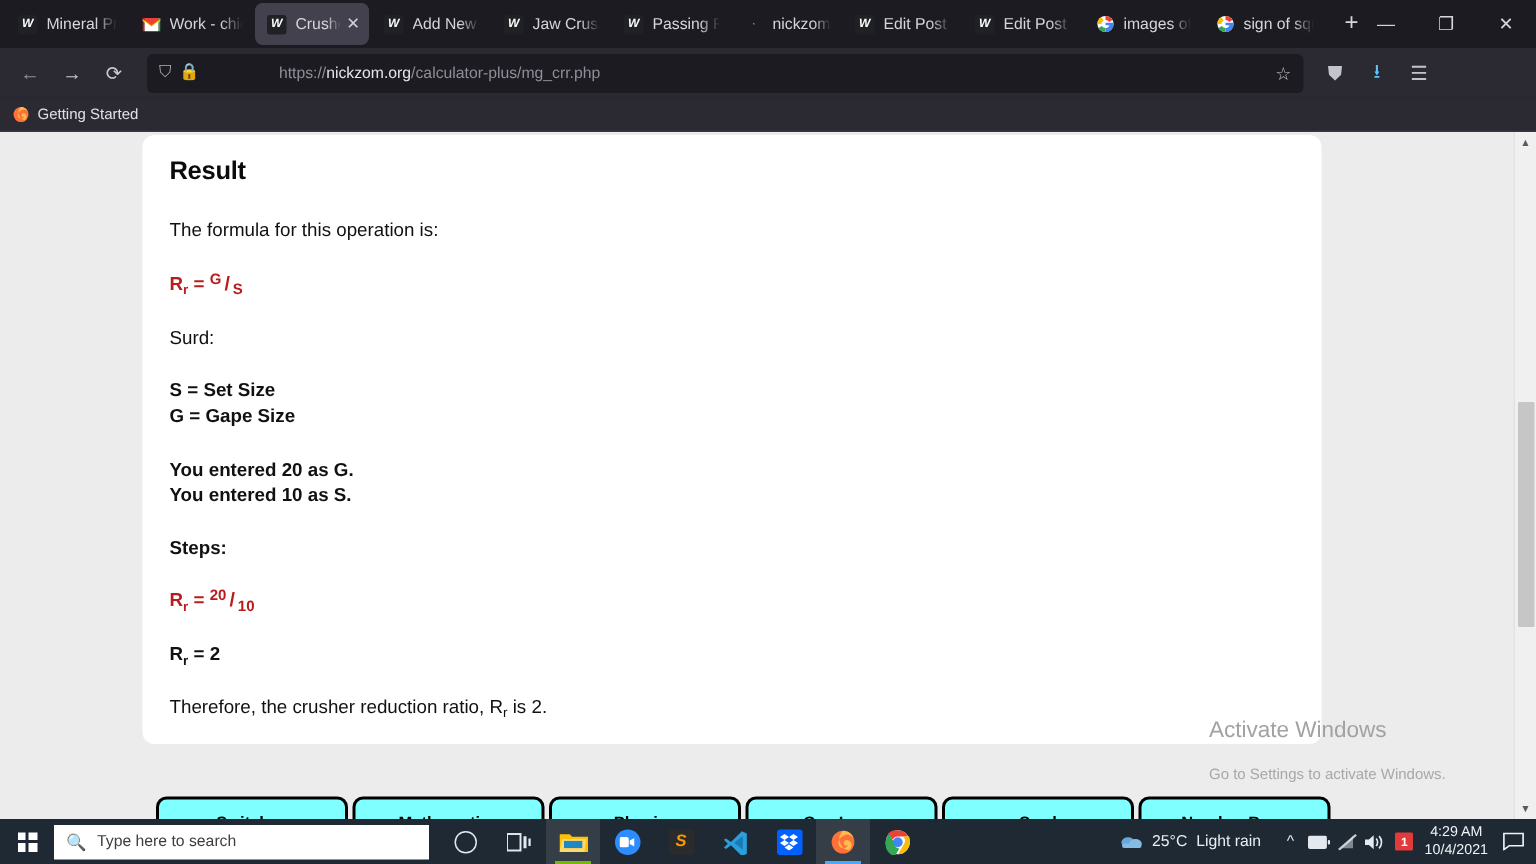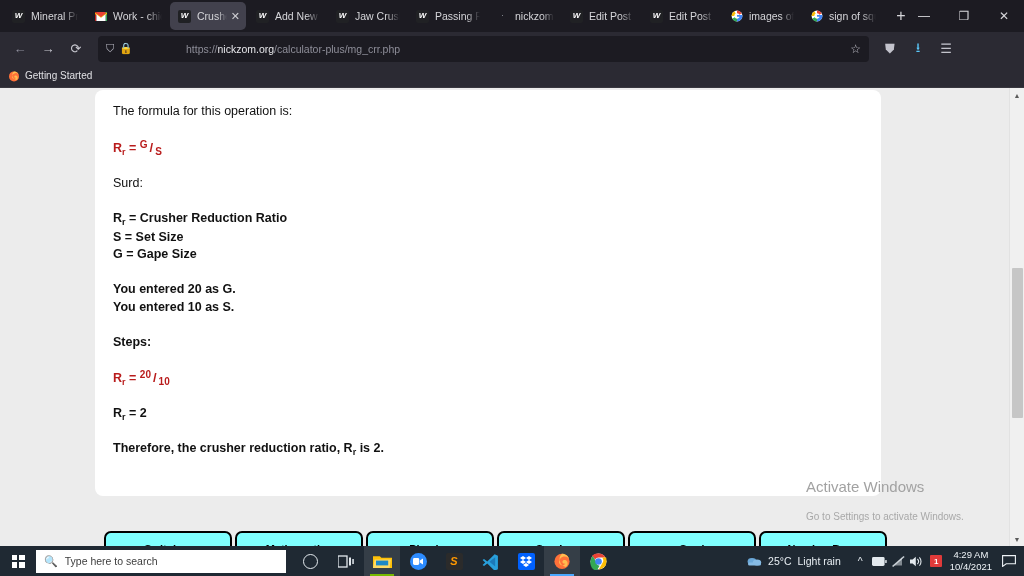--- a/index.html
+++ b/index.html
@@ -45,21 +45,21 @@
   .urltext{flex:1;font-size:10.5px;color:#8e8e99;white-space:nowrap;overflow:hidden;padding-left:48px;}
   .urltext b{color:#e6e6ea;font-weight:normal;}
   .star{color:#c0c0c9;font-size:12px;}
   .navright{display:flex;align-items:center;gap:2px;}
   .navright .ni{width:26px;height:26px;display:flex;align-items:center;justify-content:center;
        color:#c3c3cc;font-size:13px;}
   .navright .dl{color:#5ac8fa;}
 
   .bookmarks{height:22px;background:#2b2a33;display:flex;align-items:center;padding-left:8px;
        border-bottom:1px solid #38373f;}
-  .bm{display:flex;align-items:flex-start;font-size:10px;color:#e0e0e4;}
+  .bm{display:flex;align-items:center;font-size:10px;color:#e0e0e4;}
   .bm .bi{width:12px;height:12px;margin-right:5px;}
 
   
   .viewport{position:relative;height:458px;background:#ececec;overflow:hidden;}
 
   .card{position:absolute;left:95px;top:2px;width:786px;height:406px;background:#ffffff;
         border-radius:8px;box-sizing:border-box;padding:14px 0 0 0;}
   .card .inner{padding:0 18px;color:#111;}
   .h-result{font-size:17px;font-weight:bold;letter-spacing:-.2px;margin:0 0 22px 0;color:#0b0b0b;}
   .p{font-size:12.5px;line-height:1.25;margin:0 0 19px 0;color:#111;}
@@ -67,21 +67,21 @@
   .blk div{font-size:12.5px;line-height:1.33;font-weight:bold;color:#111;}
   .lines div{font-size:12.5px;line-height:1.37;color:#111;}
   .bold{font-weight:bold;}
   .formula{font-size:12.5px;margin:0 0 19px 0;color:#b91c1c;font-weight:bold;white-space:nowrap;}
   .formula sub{font-size:9px;vertical-align:-3px;}
   .formula sup{font-size:10px;vertical-align:4px;}
   .formula .sl{font-size:13px;margin:0 2px;}
   .formula .den{font-size:10px;vertical-align:-3px;}
   .eqline{font-size:12.5px;font-weight:bold;margin:0 0 19px 0;color:#111;}
   .eqline sub{font-size:9px;vertical-align:-3px;}
-  .concl{font-size:12.5px;font-weight:bold;color:#111;margin:0;}
+  .concl{font-size:12.5px;font-weight:normal;color:#111;margin:0;}
   .concl sub{font-size:9px;vertical-align:-3px;}
 
   .btnrow{position:absolute;left:104px;top:443px;display:flex;gap:3px;}
   .catbtn{width:128px;height:28px;background:#7FFFFF;border:2px solid #000;border-radius:7px 7px 0 0;
           display:flex;align-items:flex-end;justify-content:center;box-sizing:border-box;
           font-size:11px;font-weight:bold;color:#000;padding-bottom:2px;}
 
   .watermark{position:absolute;left:806px;top:390px;width:200px;color:#9b9b9b;}
   .wm1{font-size:15px;line-height:1.2;color:#a2a2a2;}
   .wm2{font-size:10px;line-height:1.3;color:#a8a8a8;margin-top:14px;}
@@ -242,33 +242,33 @@
             </svg>
         </span>
         <span>Getting Started</span>
       </div>
     </div>
 
     <div class="viewport">
 
       <div class="card">
         <div class="inner">
+          <div class="h-result">Result</div>
 
           <div class="p">The formula for this operation is:</div>
 
           <div class="formula">
             <span>R</span><sub>r</sub>
             <span>=</span>
             <sup>G</sup><span class="sl">/</span><span class="den">S</span>
           </div>
 
           <div class="p">Surd:</div>
 
           <div class="blk">
-            <div><span>R</span><sub style="font-size:9px;vertical-align:-3px">r</sub><span> = Crusher Reduction Ratio</span></div>
             <div><span>S</span><span> = Set Size</span></div>
             <div><span>G</span><span> = Gape Size</span></div>
           </div>
 
           <div class="blk lines">
             <div>You entered 20 as G.</div>
             <div>You entered 10 as S.</div>
           </div>
 
           <div class="p bold">Steps:</div>

